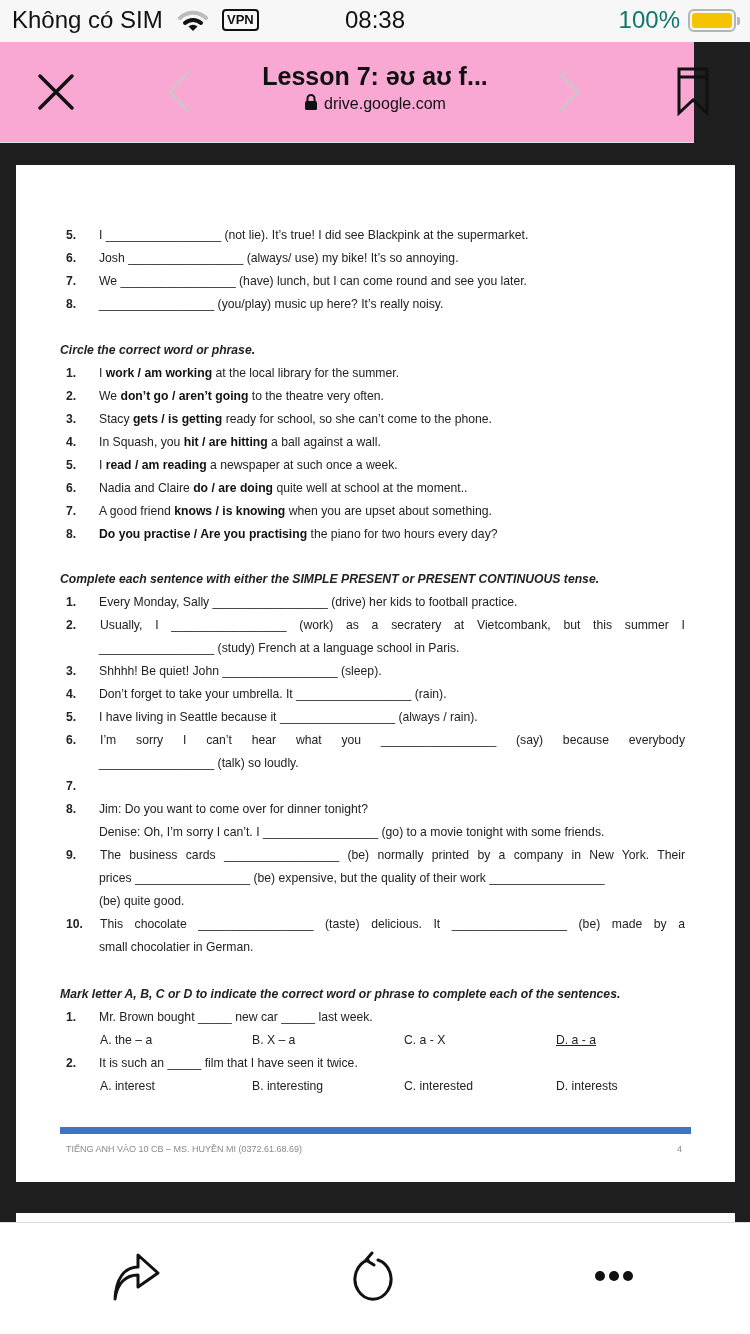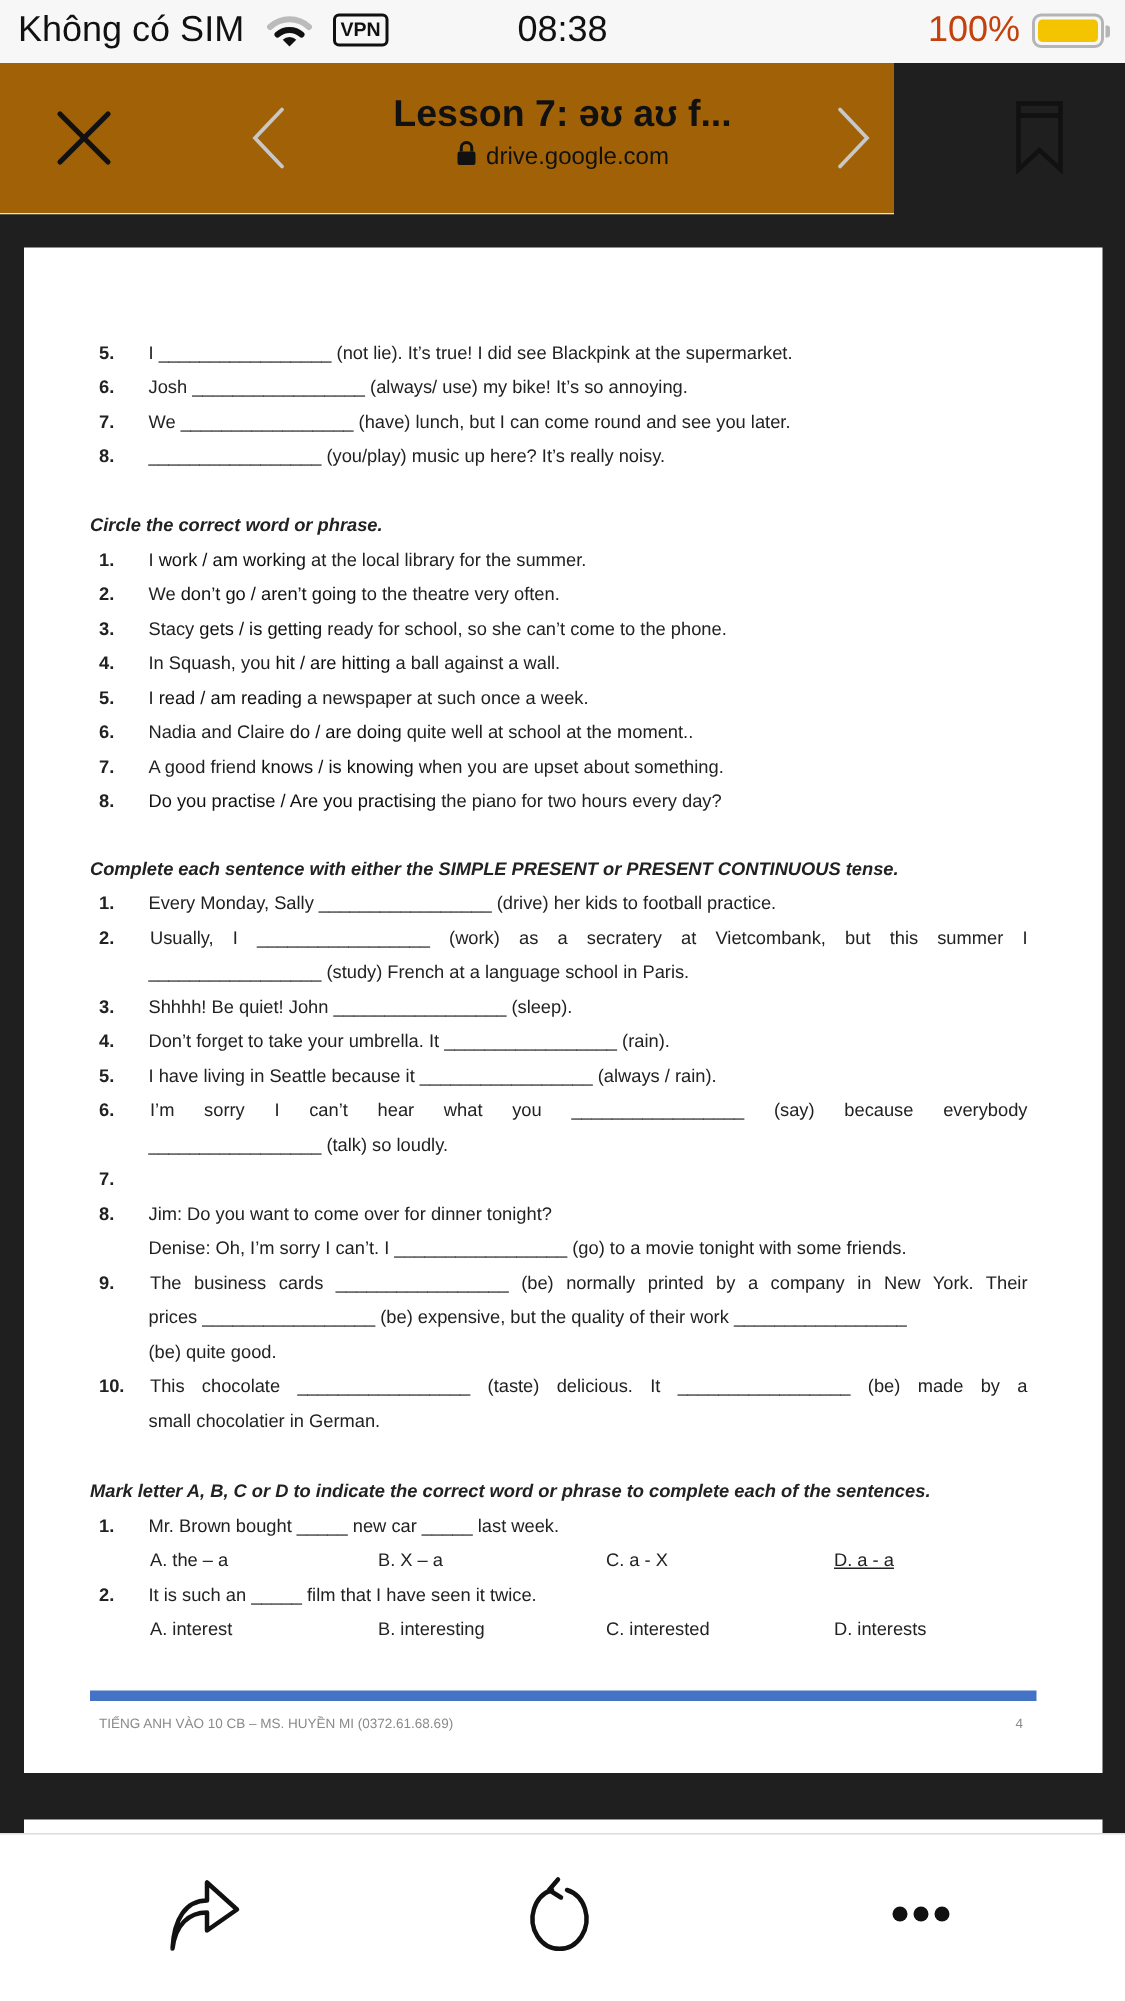--- a/index.html
+++ b/index.html
@@ -6,47 +6,47 @@
   html, body { width: 750px; height: 1334px; overflow: hidden; background: #1f1f1f; }
   body { position: relative; font-family: "Liberation Sans", sans-serif; color: #000; }
 
   
   .status-bar { position: absolute; left: 0; top: 0; width: 750px; height: 42px; background: #f7f7f7; }
   .status-carrier { position: absolute; left: 12px; top: 6px; font-size: 24px; color: #111; }
   .status-wifi { position: absolute; left: 178px; top: 10px; width: 30px; height: 22px; }
   .status-vpn { position: absolute; left: 222px; top: 9px; border: 2px solid #111; border-radius: 4px; font-size: 13px; font-weight: bold; padding: 1px 3px; line-height: 16px; color: #111; }
   .status-time { position: absolute; left: 0; width: 750px; top: 6px; text-align: center; font-size: 24px; color: #111; pointer-events: none; }
   .status-time span { pointer-events: auto; }
-  .status-battery-pct { position: absolute; right: 70px; top: 6px; font-size: 24px; color: #c2410c; }
+  .status-battery-pct { position: absolute; right: 70px; top: 6px; font-size: 24px; color: #0f766e; }
   .status-battery { position: absolute; right: 14px; top: 9px; width: 48px; height: 23px; border: 2px solid #b5b5b5; border-radius: 6px; padding: 2px; }
   .status-battery .fill { width: 100%; height: 100%; background: #f5c400; border-radius: 3px; }
   .status-battery .nub { position: absolute; right: -6px; top: 6px; width: 3px; height: 8px; background: #b5b5b5; border-radius: 0 2px 2px 0; }
 
   
-  .nav-bar { position: absolute; left: 0; top: 42px; width: 596px; height: 101px; background: #a16207; border-bottom: 1px solid #e2e2e2; }
+  .nav-bar { position: absolute; left: 0; top: 42px; width: 694px; height: 101px; background: #f9a8d4; border-bottom: 1px solid #e2e2e2; }
   .nav-close { position: absolute; left: 36px; top: 30px; width: 40px; height: 40px; }
   .nav-back { position: absolute; left: 166px; top: 28px; width: 26px; height: 44px; }
   .nav-forward { position: absolute; left: 556px; top: 28px; width: 26px; height: 44px; }
   .nav-bookmark { position: absolute; left: 676px; top: 24px; width: 34px; height: 50px; }
   .nav-title { position: absolute; left: 0; width: 750px; top: 20px; text-align: center; font-size: 25px; font-weight: bold; color: #111; }
   .nav-url { position: absolute; left: 0; width: 750px; top: 52px; text-align: center; font-size: 16px; color: #111; }
   .nav-url .lock { display: inline-block; width: 14px; height: 16px; margin-right: 6px; vertical-align: -1px; }
 
   
   .viewer { position: absolute; left: 0; top: 143px; width: 750px; height: 1077px; background: #1f1f1f; }
   .page { position: absolute; left: 16px; top: 22px; width: 719px; height: 1017px; background: #fff; }
   .page2 { position: absolute; left: 16px; top: 1070px; width: 719px; height: 10px; background: #fff; }
 
   .doc { position: absolute; left: 0; top: 0; width: 719px; font-family: "Liberation Sans", sans-serif; font-size: 12.2px; color: #222; }
   .row { position: absolute; left: 0; width: 719px; height: 20px; line-height: 20px; white-space: nowrap; }
   .num { position: absolute; left: 50px; font-weight: bold; }
   .txt { position: absolute; left: 83px; }
   .txt-wrap { position: absolute; left: 84px; right: 50px; text-align: justify; text-align-last: justify; }
   .heading { position: absolute; left: 44px; font-weight: bold; font-style: italic; font-size: 12.2px; }
-  b { font-weight: normal; color: #111; }
+  b { font-weight: bold; color: #111; }
   .opt { position: absolute; }
 
   .footer-rule { position: absolute; left: 44px; width: 631px; top: 962px; height: 7px; background: #4472c4; }
   .footer-text { position: absolute; left: 50px; top: 979px; font-size: 9px; color: #8a8a8a; }
   .footer-page { position: absolute; left: 661px; top: 979px; font-size: 9px; color: #8a8a8a; }
 
   
   .toolbar { position: absolute; left: 0; top: 1222px; width: 750px; height: 112px; background: #fff; border-top: 1px solid #dcdcdc; }
   .tb-share { position: absolute; left: 108px; top: 30px; width: 54px; height: 50px; }
   .tb-refresh { position: absolute; left: 350px; top: 28px; width: 48px; height: 52px; }

